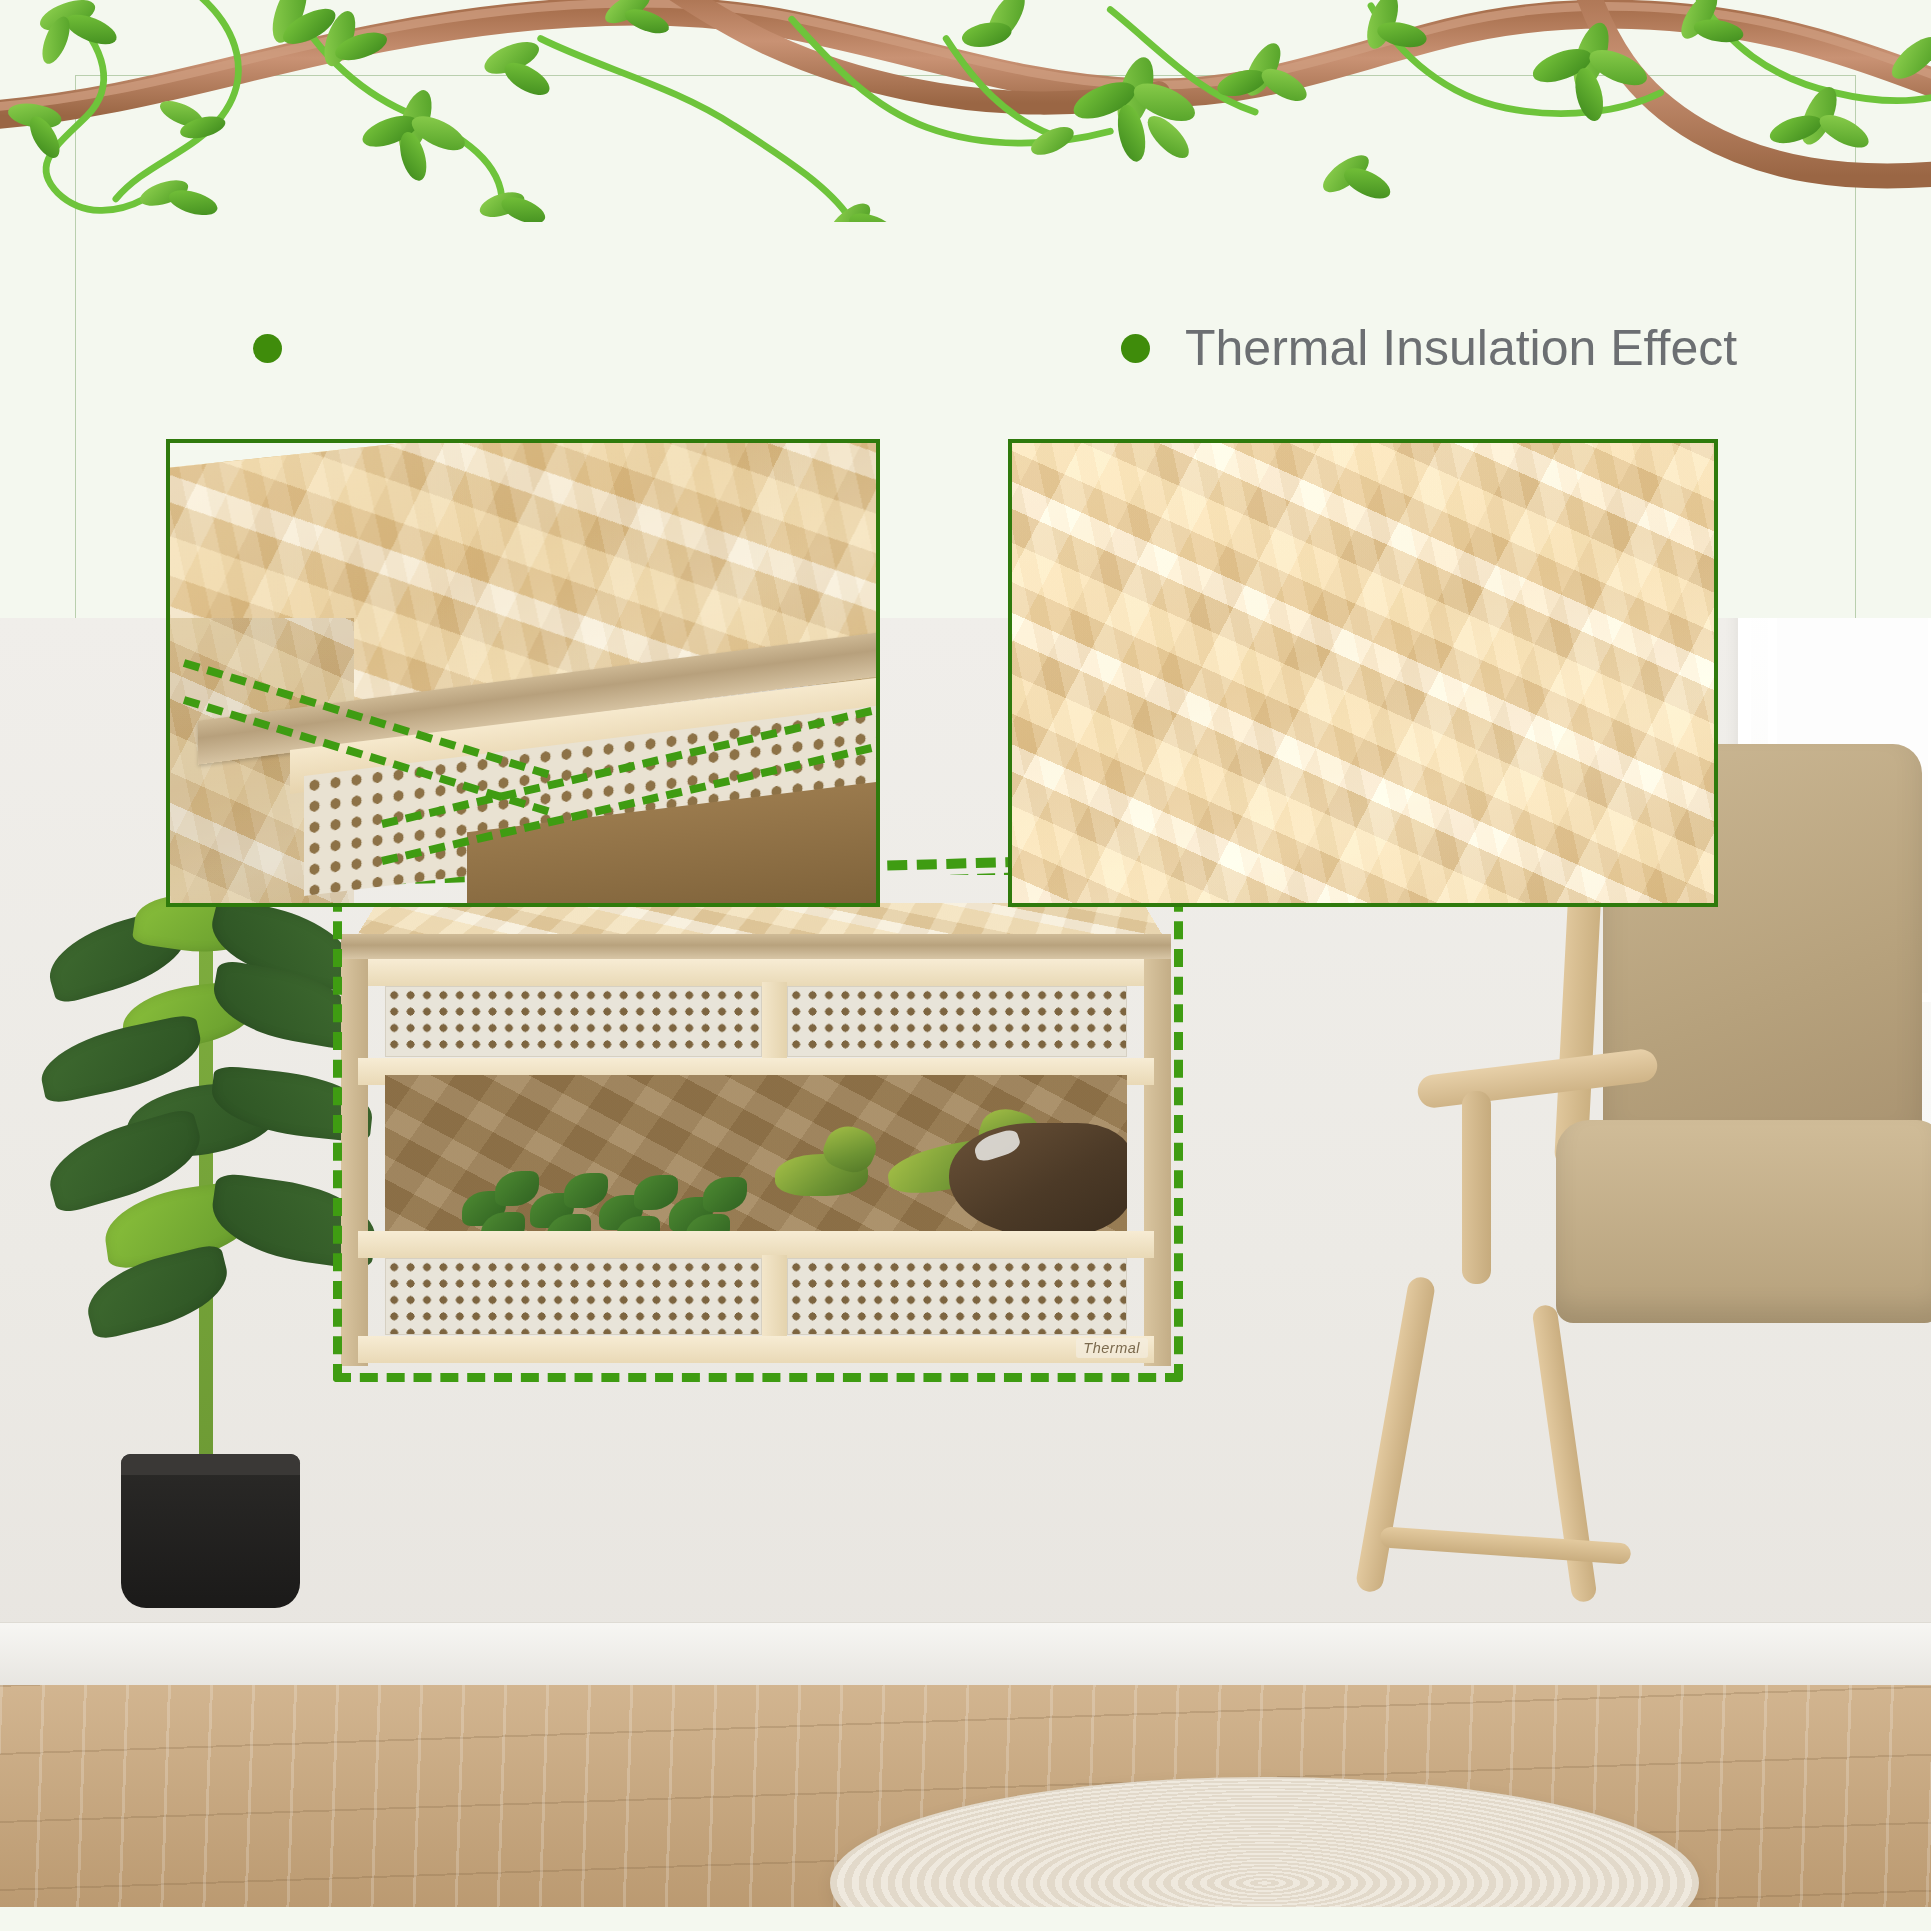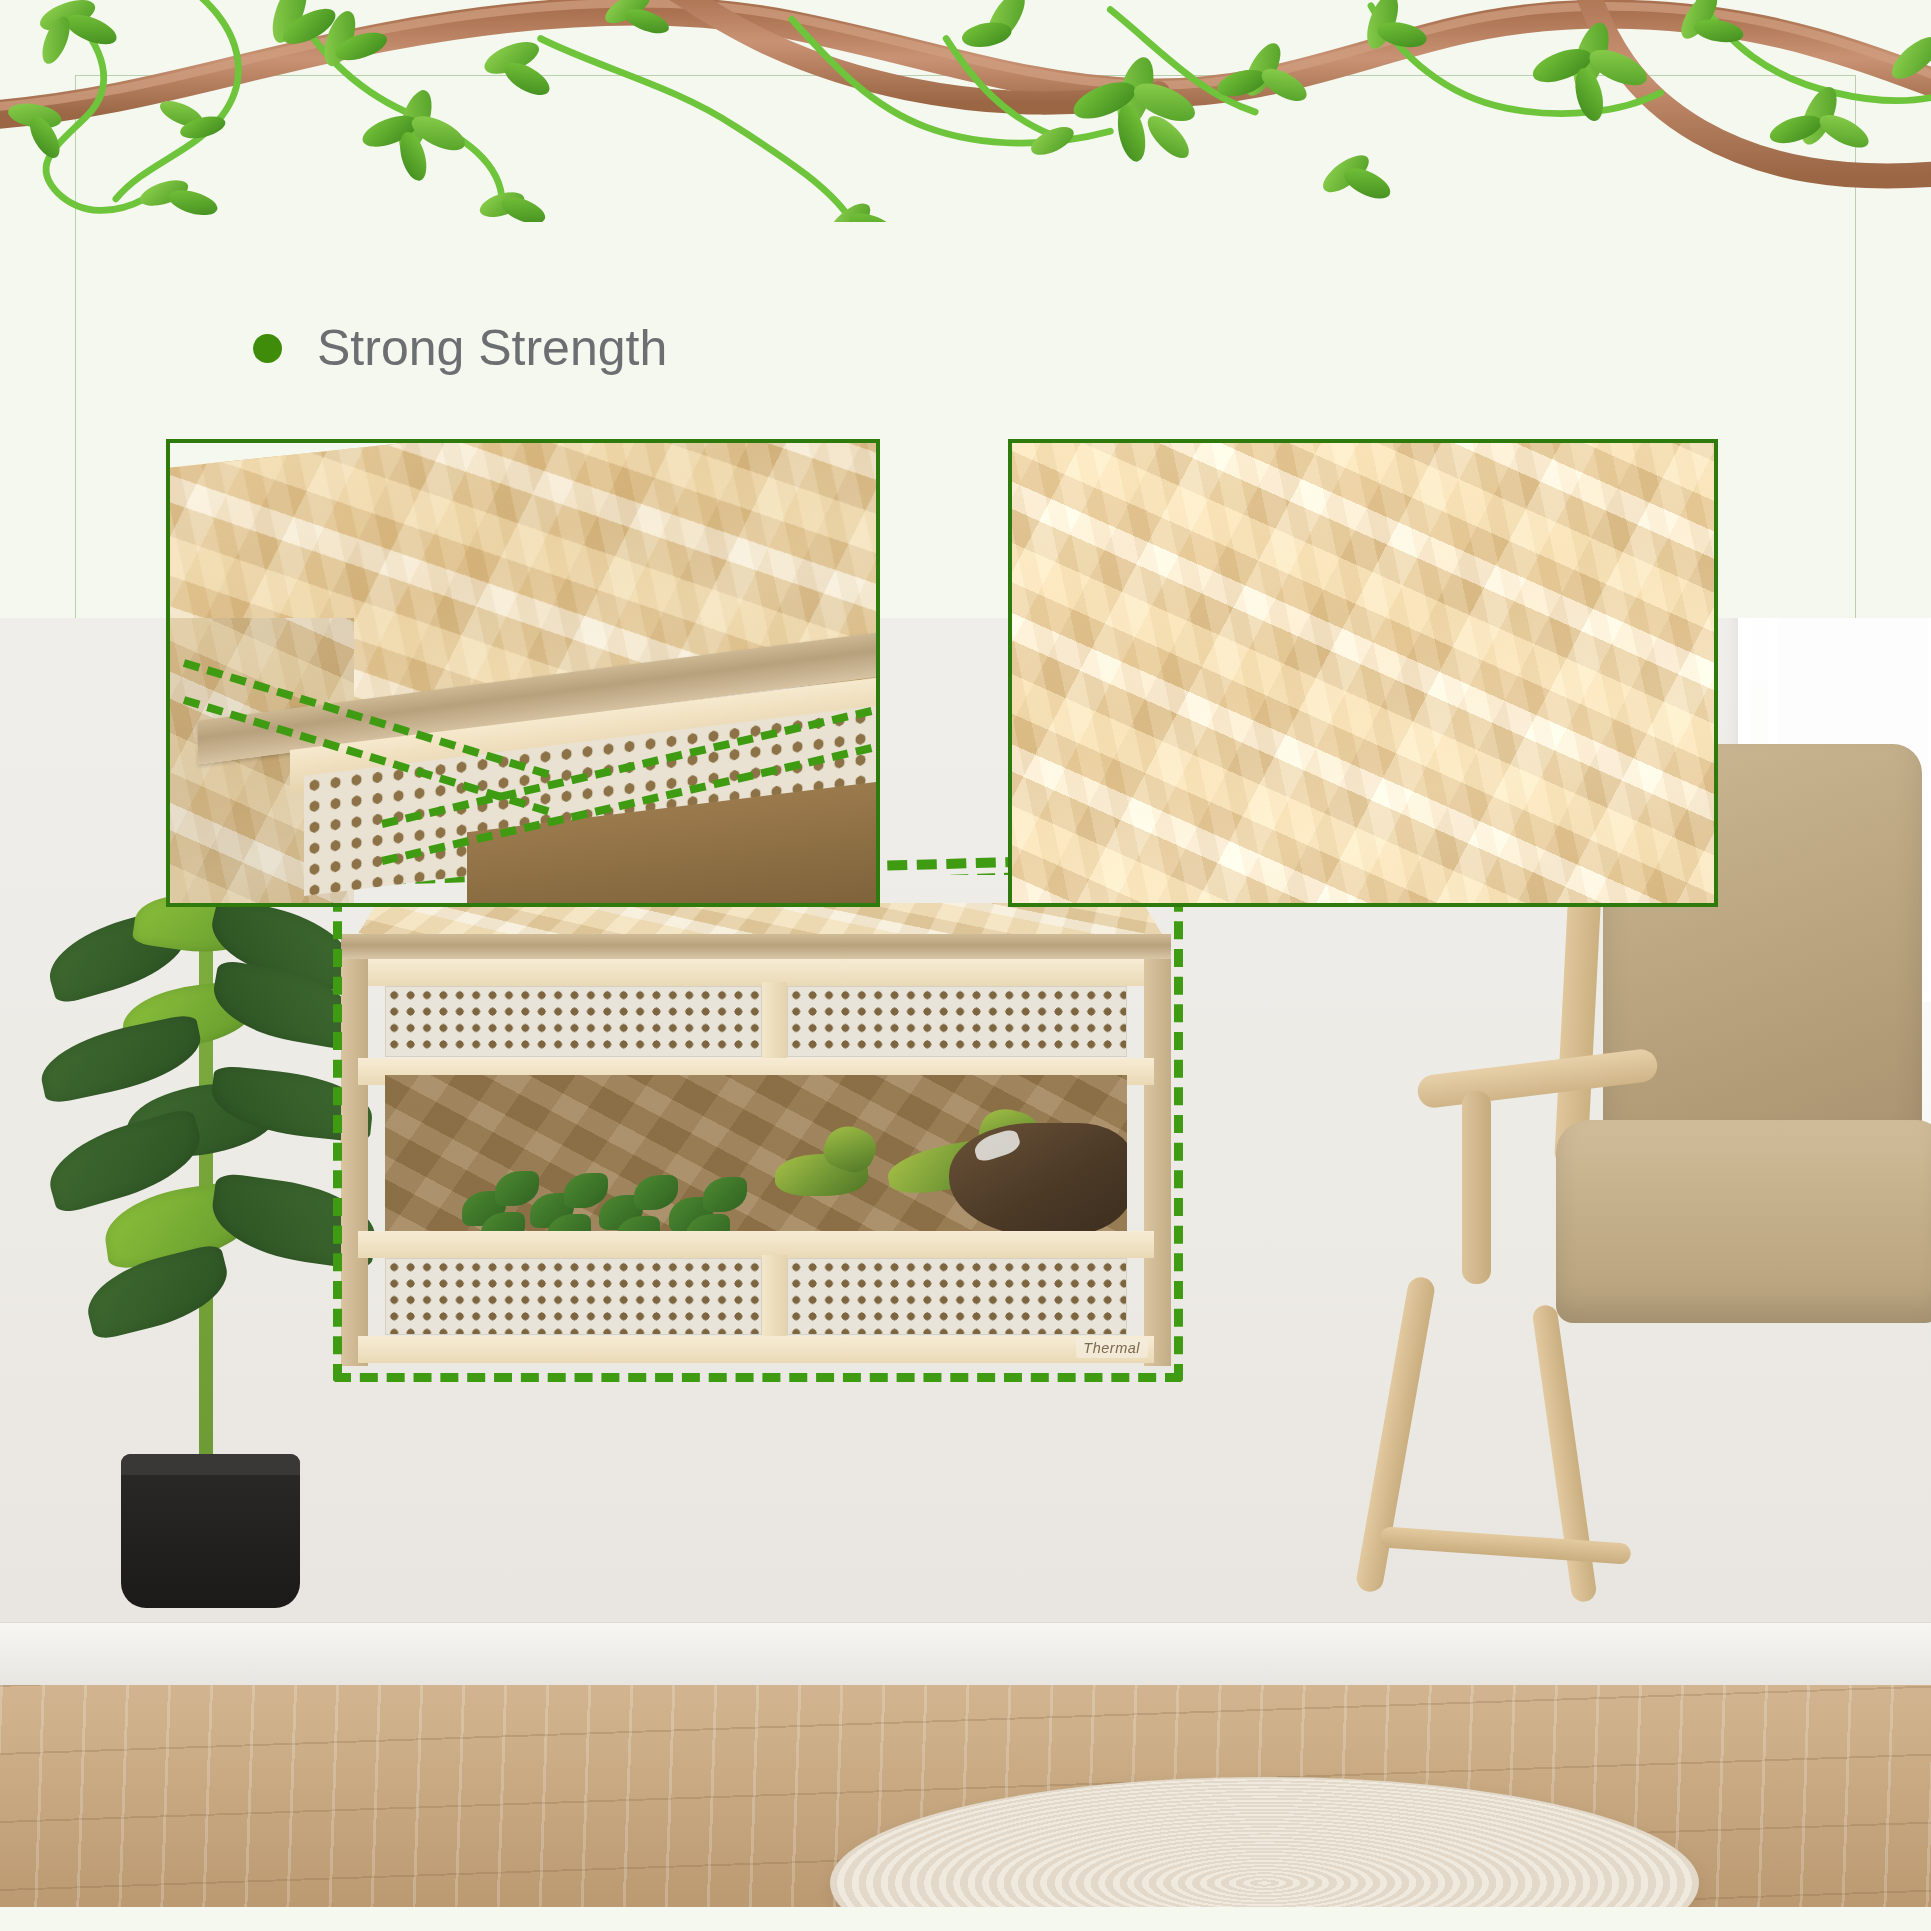--- a/index.html
+++ b/index.html
@@ -461,21 +461,24 @@
       <div class="stretcher"></div>
     </div>
   </div>
 
   <div class="inner-frame"></div>
 
 
   <div class="bullets">
     <div class="bullet left">
       <span class="dot"></span>
-      <span class="label">Strong Strength</span>
+    </div>
+    <div class="bullet right">
+      <span class="dot"></span>
+      <span class="label">Thermal Insulation Effect</span>
     </div>
   </div>
 
   <div class="inset" id="inset-left">
     <div class="osb top-face"></div>
     <div class="osb left-face dark"></div>
     <div class="edge-strip"></div>
     <div class="frame-rail"></div>
     <div class="mesh"></div>
     <div class="cavity"></div>

